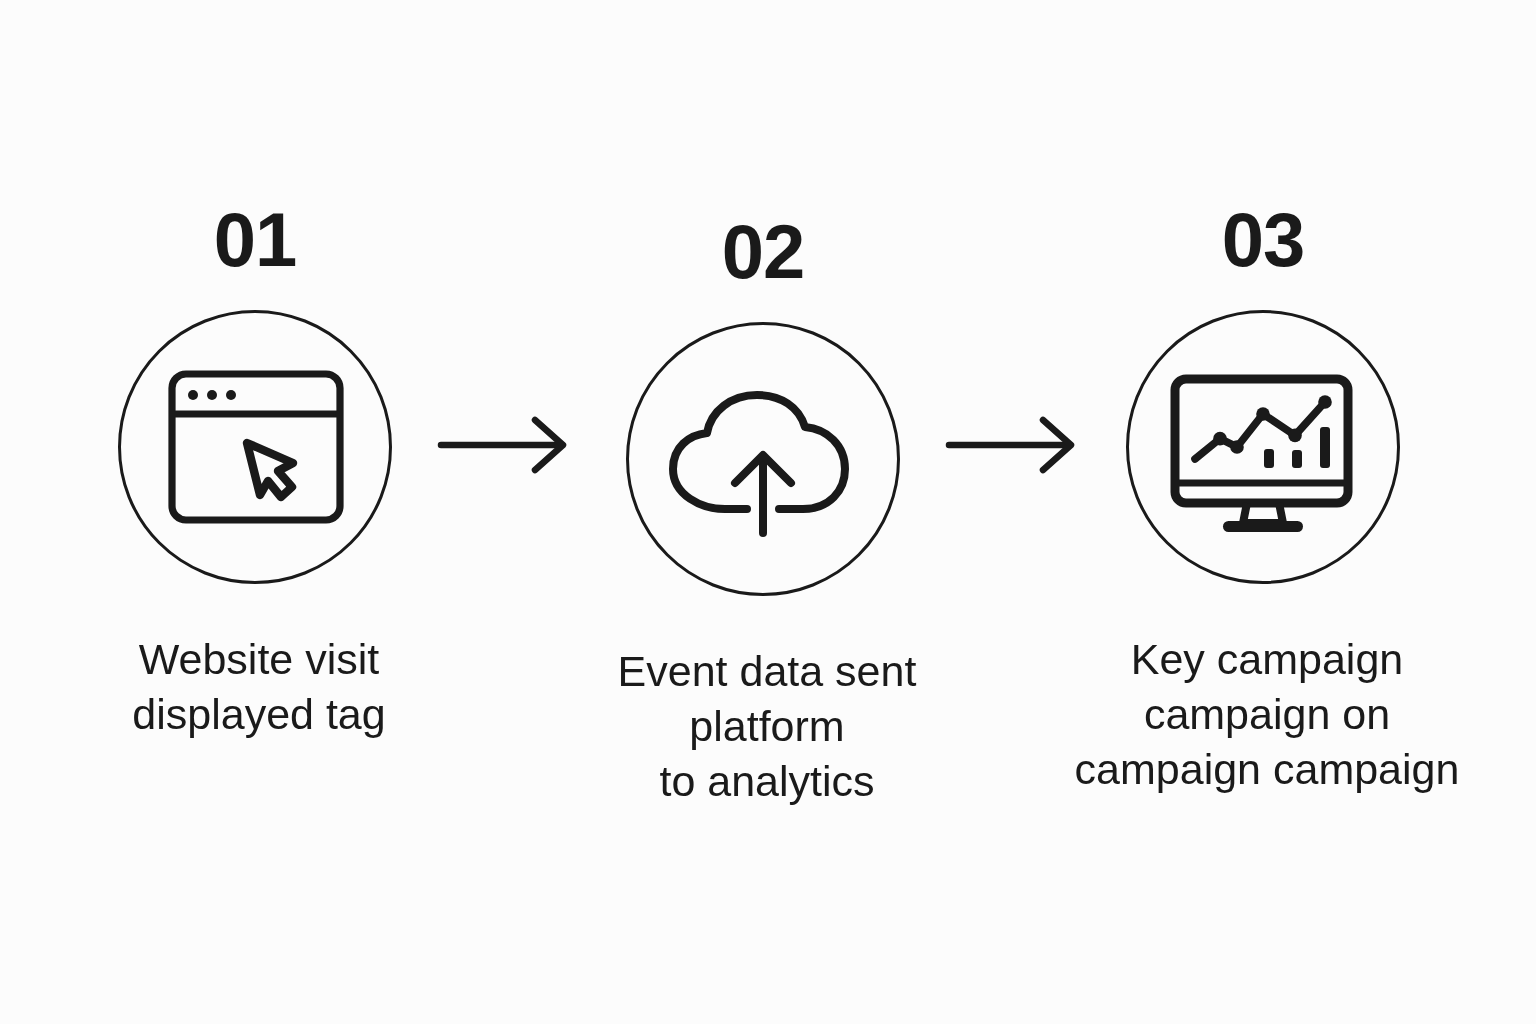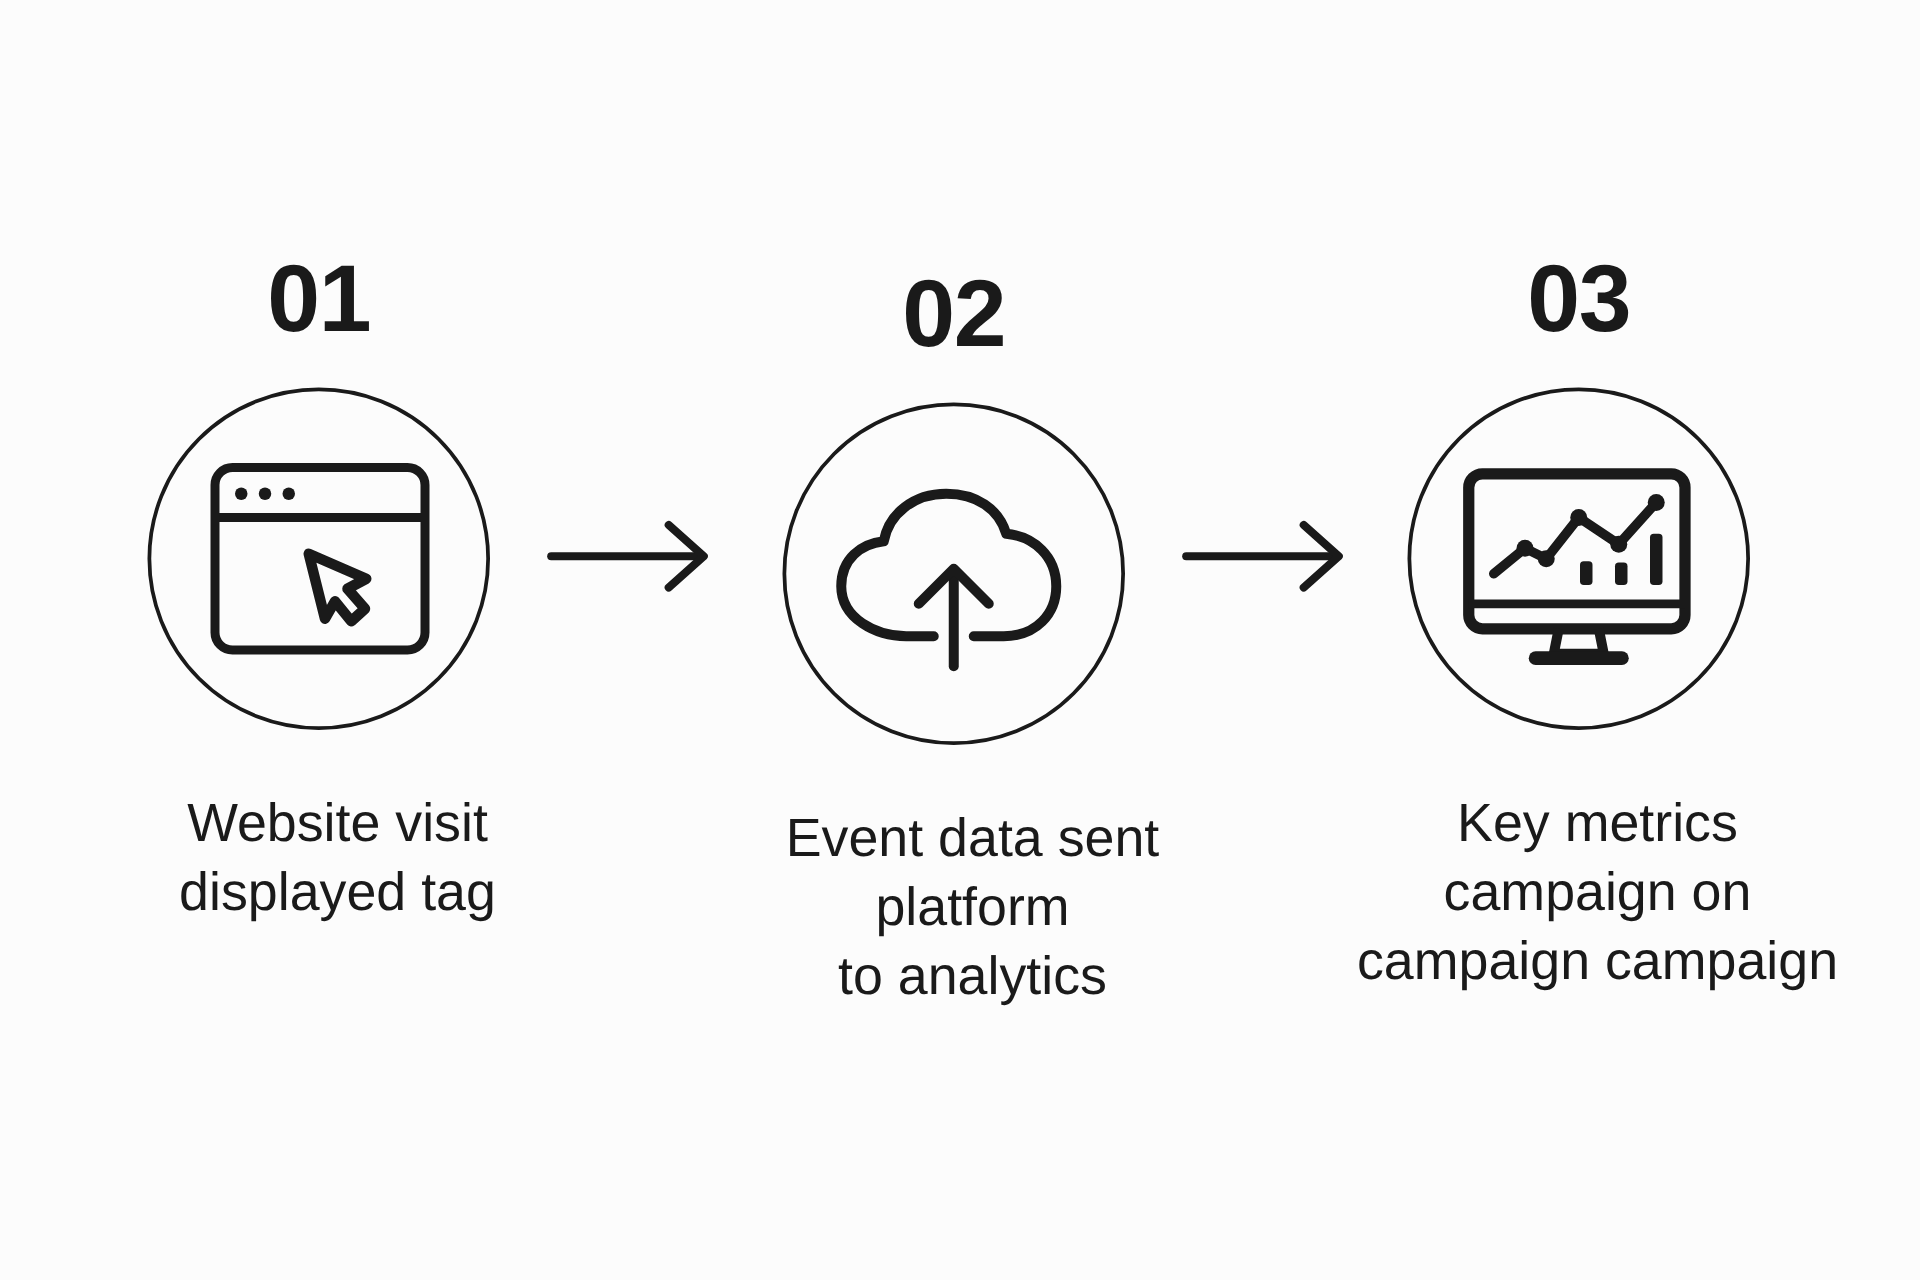--- a/index.html
+++ b/index.html
@@ -41,21 +41,21 @@
     border-radius: 50%;
     background: transparent;
     display: flex;
     align-items: center;
     justify-content: center;
   }
   .step-icon { display: block; }
   .step-label {
     position: absolute;
     top: 632px;
-    left: 15px;
+    left: 4px;
     width: 100%;
     text-align: center;
     font-size: 43px;
     font-weight: 500;
     line-height: 55px;
     color: #1a1a1a;
   }
   .flow-arrow {
     position: absolute;
     top: 412px;
@@ -126,19 +126,19 @@
         <circle class="ink-fill" cx="37" cy="50" r="3.4"></circle>
         <circle class="ink-fill" cx="50" cy="33.5" r="3.4"></circle>
         <circle class="ink-fill" cx="66" cy="44.2" r="3.4"></circle>
         <circle class="ink-fill" cx="81" cy="27.5" r="3.4"></circle>
         <rect class="ink-fill" x="50.5" y="51" width="5" height="9.5" rx="1.5"></rect>
         <rect class="ink-fill" x="64.5" y="51.5" width="5" height="9" rx="1.5"></rect>
         <rect class="ink-fill" x="78.5" y="40" width="5" height="20.5" rx="1.5"></rect>
       </svg>
     </div>
     <div class="step-label">
-      <div>Key metrics</div>
+      <div>Key campaign</div>
       <div>campaign on</div>
       <div>campaign campaign</div>
     </div>
   </section>
 
 </div>
 
 </body></html>

